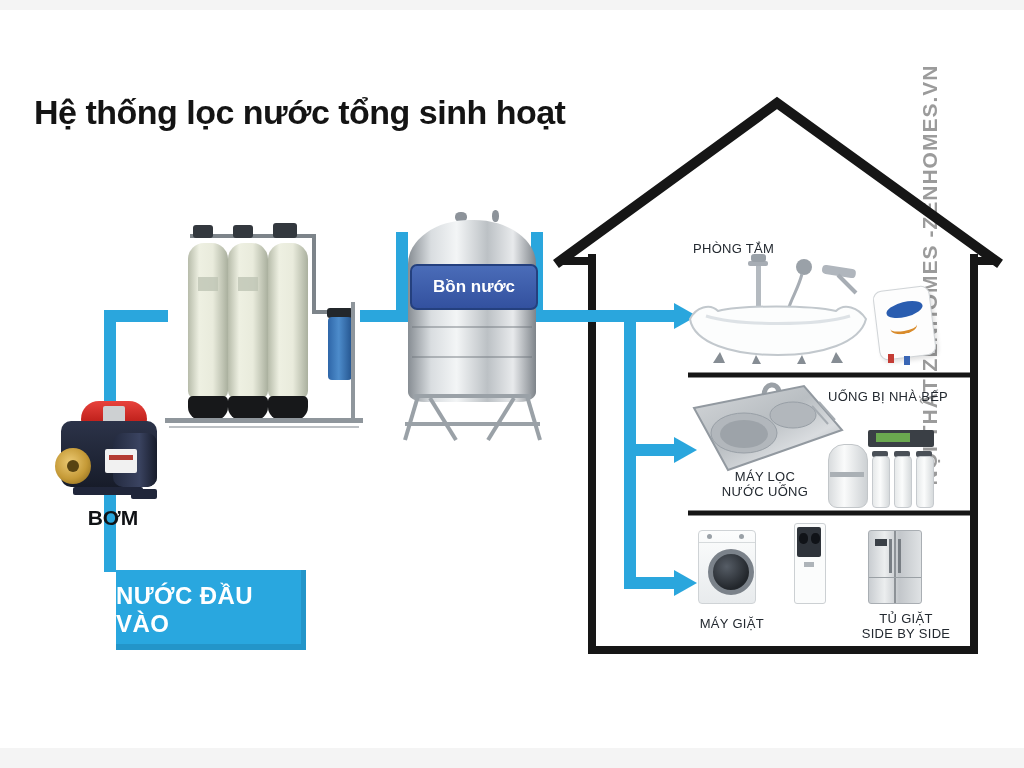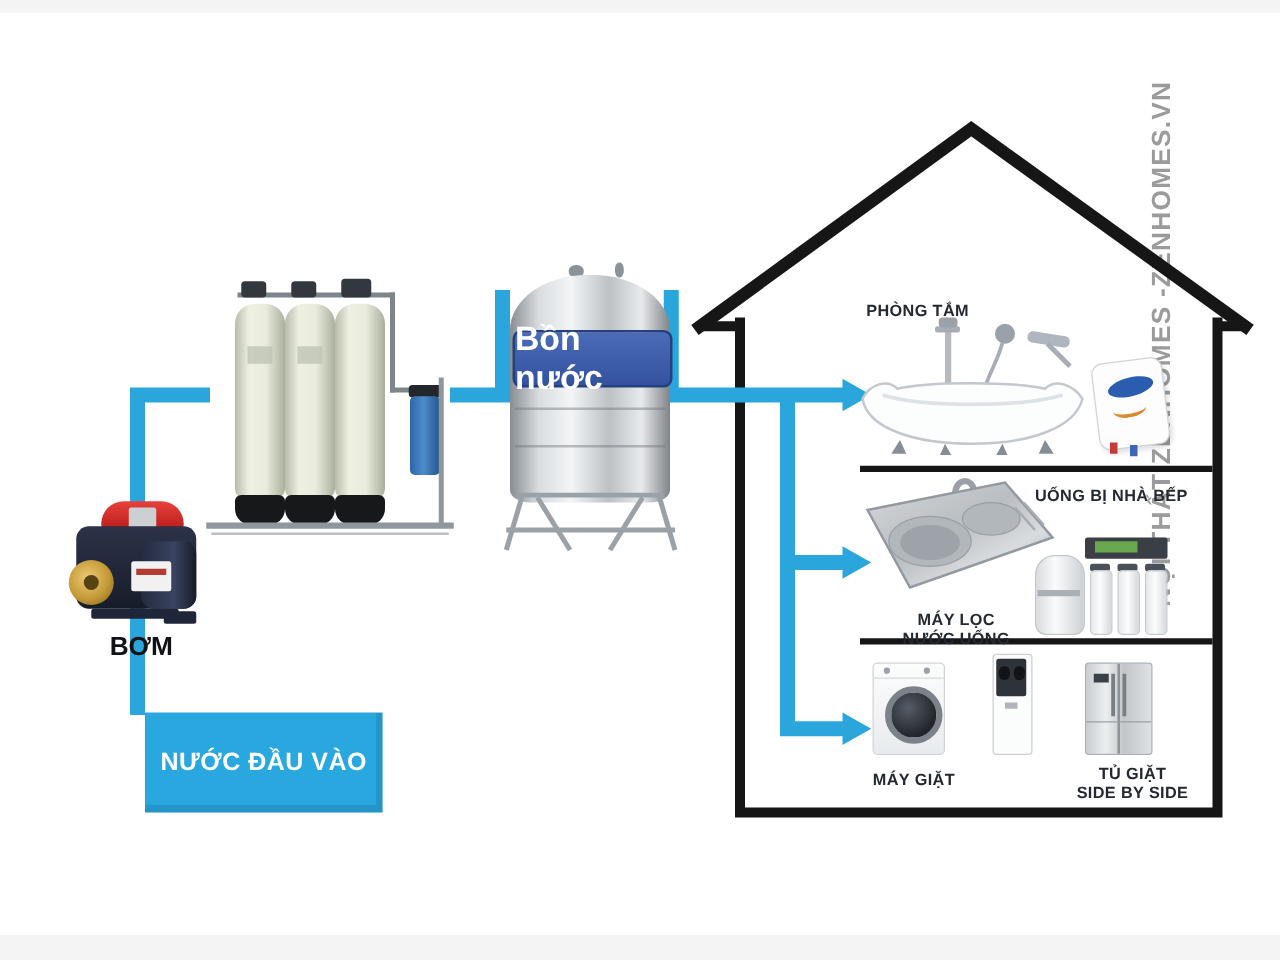--- a/index.html
+++ b/index.html
@@ -46,26 +46,26 @@
   .frame-bar{background:#8f969c;}
   
   #bonnuoc{left:400px;top:208px;width:145px;height:232px;}
   .bn-body{left:8px;top:12px;width:128px;height:182px;
            border-radius:62px 62px 16px 16px / 44px 44px 10px 10px;
            background:linear-gradient(90deg,#878d93,#d9dde0 18%,#f3f5f6 38%,#bcc1c5 62%,#e8eaec 82%,#7e848a);}
   .bn-seam{left:12px;width:120px;height:2px;background:rgba(110,118,125,.45);}
   .bn-knob{background:#8d939a;border-radius:45%;}
   .bn-band{left:10px;top:56px;width:124px;height:42px;border-radius:7px;background:linear-gradient(180deg,#4a6cb8,#33519f);
            border:2px solid #24407e;display:flex;align-items:center;justify-content:center;
-           color:#fff;font-size:27px;font-weight:700;}
-  
-  .lbl{font-size:13px;font-weight:700;color:#232930;letter-spacing:.3px;white-space:pre-line;line-height:15px;}
+           color:#fff;font-size:17px;font-weight:700;}
+  
+  .lbl{font-size:13px;font-weight:400;color:#232930;letter-spacing:.3px;white-space:pre-line;line-height:15px;}
   #lbl-phongtam{left:693px;top:241px;width:100px;}
   #lbl-thietbi{left:828px;top:389px;width:130px;}
-  #lbl-mayloc{left:712px;top:488px;width:106px;text-align:center;}
+  #lbl-mayloc{left:712px;top:469px;width:106px;text-align:center;}
   #lbl-maygiat{left:694px;top:616px;width:70px;text-align:right;}
   #lbl-caynuoc{left:766px;top:611px;width:80px;text-align:center;}
   #lbl-tulanh{left:858px;top:611px;width:96px;text-align:center;}
   
   #heater{left:874px;top:284px;width:62px;height:82px;}
   .heater-box{left:2px;top:4px;width:55px;height:68px;background:#fdfdfd;border:1px solid #d0d4d7;
               border-radius:9px;transform:rotate(-7deg);box-shadow:2px 3px 4px rgba(0,0,0,.12);}
   .heater-swoosh{left:12px;top:18px;width:37px;height:15px;border-radius:50%;background:#2a5db0;transform:rotate(-14deg);}
   .heater-arc{left:16px;top:36px;width:27px;height:11px;border-radius:50%;border-bottom:3px solid #d98b2b;transform:rotate(-10deg);}
   .heater-stub1{left:14px;top:70px;width:6px;height:9px;background:#c43c35;}
@@ -93,30 +93,31 @@
   .ro-tank{left:2px;top:14px;width:38px;height:62px;background:linear-gradient(90deg,#d9dcde,#fafbfb 40%,#cdd1d4);
            border:1px solid #c2c6c9;border-radius:16px 16px 9px 9px;}
   .ro-tank-band{left:4px;top:42px;width:34px;height:5px;background:#aab0b5;}
   .ro-cart{top:26px;width:16px;height:50px;background:linear-gradient(90deg,#e6e9ea,#fbfcfc 45%,#d6dadc);
            border:1px solid #c6cace;border-radius:4px;}
   .ro-cart-cap{top:21px;width:16px;height:6px;background:#4a5057;border-radius:2px;}
   
   #inputbox{left:116px;top:570px;width:190px;height:80px;background:#29a7df;
             box-shadow:inset -5px -6px 0 rgba(12,86,125,.22);
             display:flex;align-items:center;justify-content:center;
-            color:#ffffff;font-size:20px;font-weight:800;letter-spacing:.4px;}
+            color:#ffffff;font-size:24px;font-weight:800;letter-spacing:.4px;}
 </style>
 </head>
 <body>
 
 <div id="canvas">
 
   <div class="abs edge-band" style="top:0;height:10px;"></div>
   <div class="abs edge-band" style="top:748px;height:20px;"></div>
 
+  <div class="abs" id="title">Hệ thống lọc nước tổng sinh hoạt</div>
   <div class="abs" id="watermark">NỘI THẤT ZENHOMES -ZENHOMES.VN</div>
 
   <svg class="abs" id="linework" width="1024" height="768" viewBox="0 0 1024 768">
 
     <g stroke="#161616" fill="none">
       <path d="M560,261 L777,103 L996,261" stroke-width="10" stroke-linecap="square" stroke-linejoin="miter"></path>
       <path d="M560,261 L592,261" stroke-width="8"></path>
       <path d="M996,261 L974,261" stroke-width="8"></path>
       <path d="M592,258 L592,650 L974,650 L974,258" stroke-width="8" stroke-linecap="square"></path>
       <path d="M688,375 L970,375" stroke-width="5"></path>

